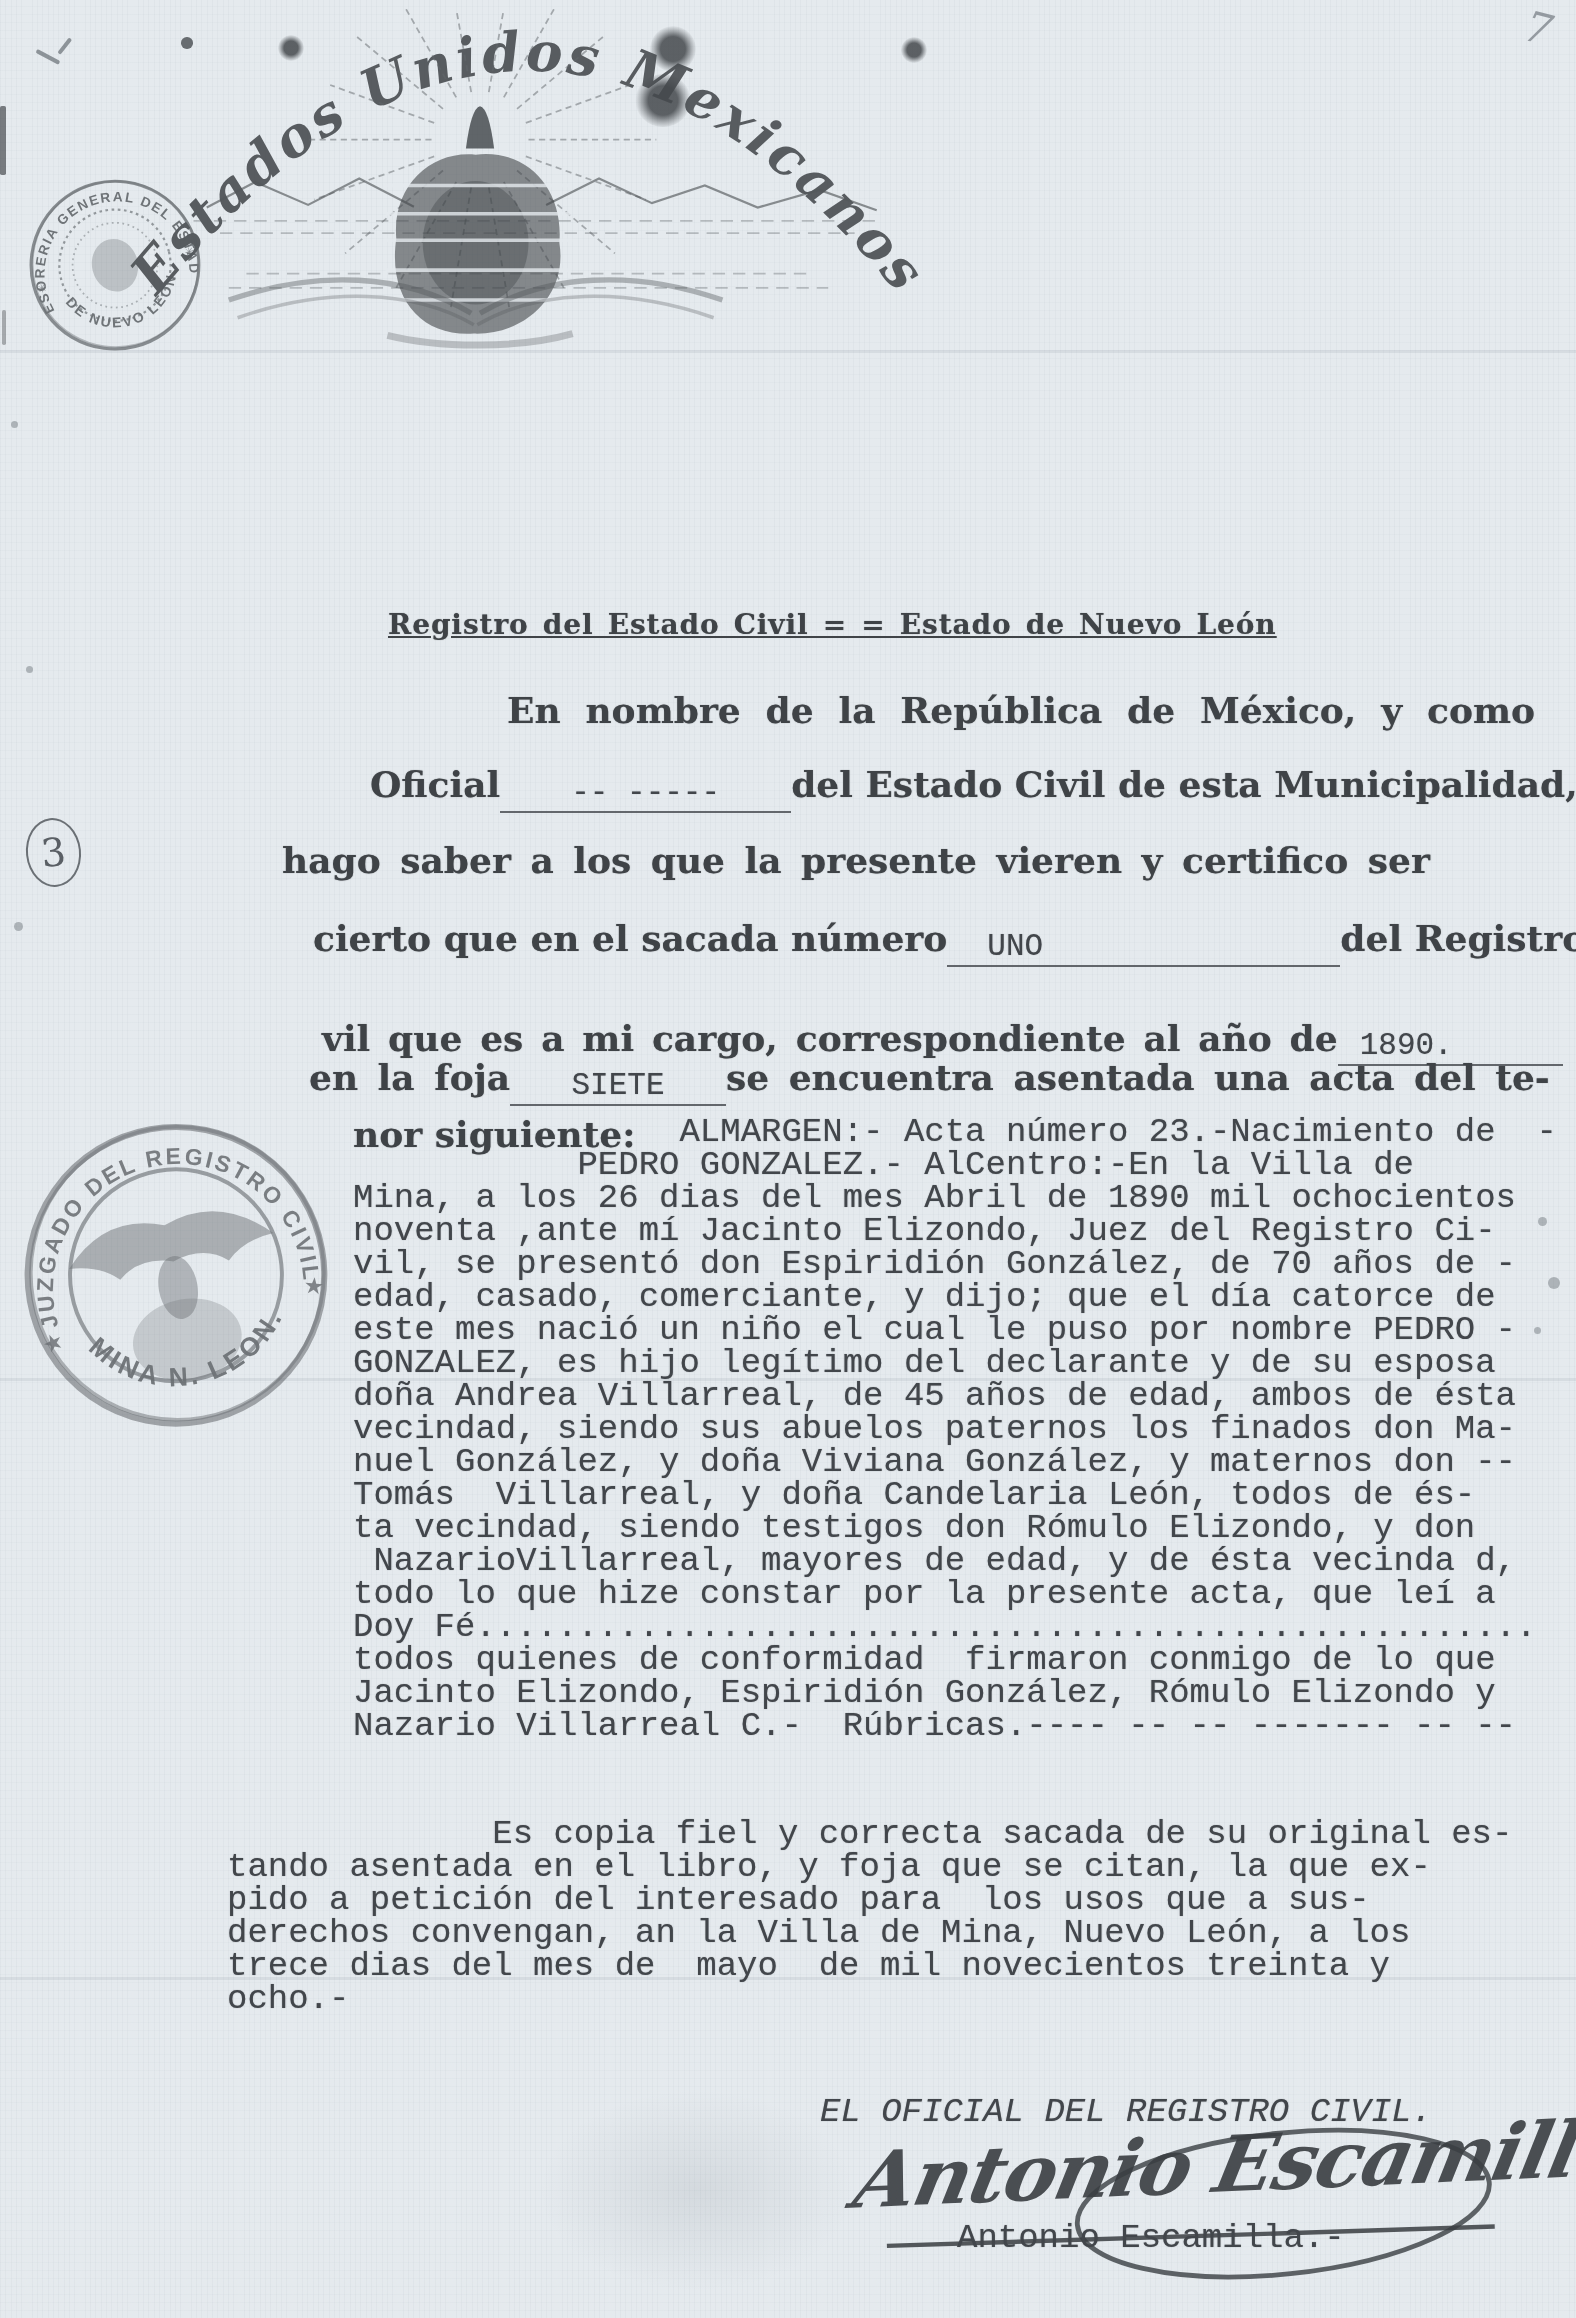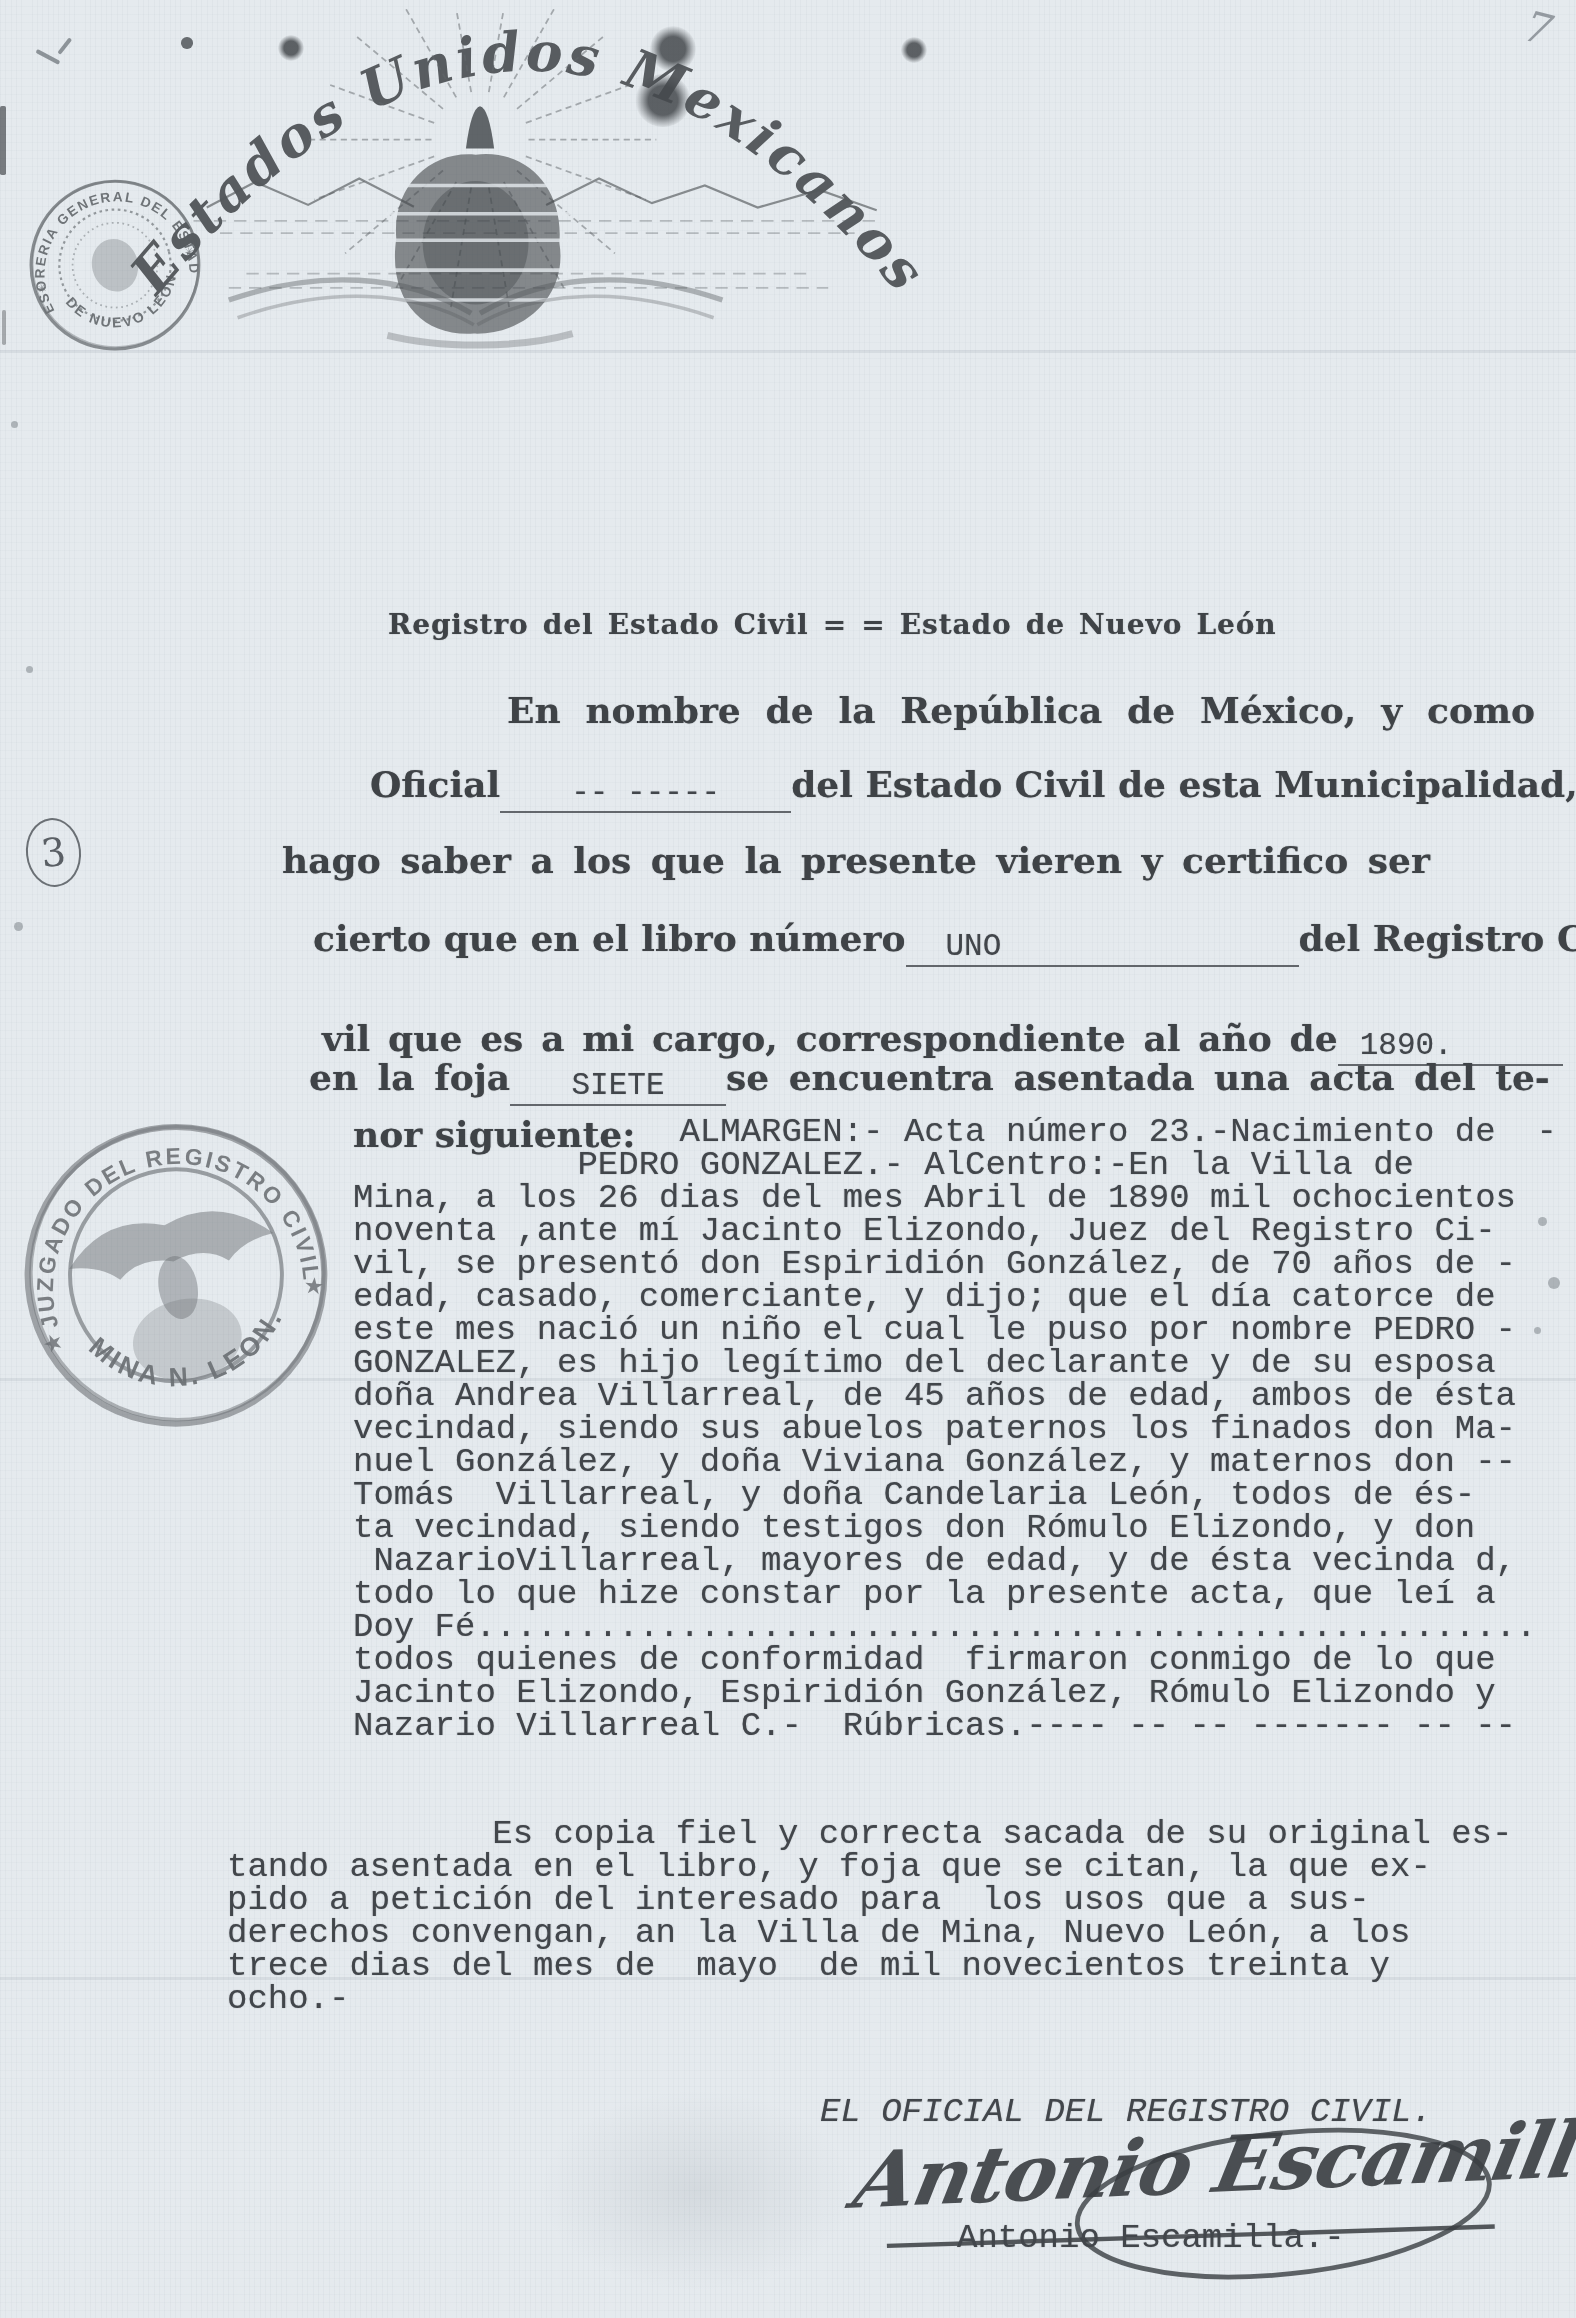--- a/index.html
+++ b/index.html
@@ -16,21 +16,21 @@
   .gline{position:absolute;font-size:36px;letter-spacing:0;white-space:nowrap;}
   .blank{display:inline-block;border-bottom:2.6px solid rgba(66,70,75,.8);
          font-family:"Liberation Mono",monospace;font-weight:400;font-size:31px;
          color:#42464b;text-shadow:0 0 0.9px rgba(66,70,75,.5);
          height:39px;line-height:42px;vertical-align:-3.5px;}
   
   .tline{white-space:pre;font-family:"Liberation Mono",monospace;font-size:34px;
          line-height:33px;color:#42464b;text-shadow:0 0 1.1px rgba(66,70,75,.5);}
   .tblock{position:absolute;}
   .heading{position:absolute;left:388px;top:608px;font-size:28px;letter-spacing:0.9px;
-           word-spacing:3.5px;white-space:nowrap;}
+           word-spacing:3.5px;white-space:nowrap;text-decoration:underline;}
   .stamp{position:absolute;opacity:.82;}
   .crease{position:absolute;left:0;width:100%;height:2.6px;background:rgba(100,112,124,.11);}
   .halftone{position:absolute;border-radius:50%;
     background:radial-gradient(circle,rgba(58,62,66,.8) 0 38%,rgba(58,62,66,.3) 58%,transparent 72%);}
   .speck{position:absolute;border-radius:50%;background:rgba(70,76,84,.35);}
   .scribble{position:absolute;background:rgba(70,76,84,.55);border-radius:1.8px;}
   .circled-num{position:absolute;left:26.4px;top:818px;width:51px;height:65px;
     border:2.6px solid rgba(66,71,76,.75);border-radius:50%;display:flex;align-items:center;
     justify-content:center;font-family:"DejaVu Serif",serif;font-size:39px;
     color:rgba(66,71,76,.85);transform:rotate(-6deg);}
@@ -149,21 +149,21 @@
   </svg>
 
   <div class="heading gothic">Registro del Estado Civil = = Estado de Nuevo León</div>
 
   <div class="gline gothic" style="left:507px;top:689px;word-spacing:12.3px;">En nombre de la República de  México, y  como</div>
   <div class="gline gothic" style="left:370px;top:763px;">
     <span>Oficial</span><span class="blank" style="width:291px;text-align:center;"><span>-- -----</span></span><span>del Estado Civil de esta Municipalidad,</span>
   </div>
   <div class="gline gothic" style="left:282px;top:839px;word-spacing:7px;">hago saber a los que la  presente vieren  y certifico ser</div>
   <div class="gline gothic" style="left:313px;top:917px;">
-    <span>cierto que en el libro número</span><span class="blank" style="width:353px;padding-left:40px;"><span>UNO</span></span><span>del Registro Ci-</span>
+    <span>cierto que en el sacada número</span><span class="blank" style="width:353px;padding-left:40px;"><span>UNO</span></span><span>del Registro Ci-</span>
   </div>
   <div class="gline gothic" style="left:322px;top:993px;word-spacing:5.3px;">
     <span>vil que es a mi cargo, correspondiente al año de</span><span class="blank" style="width:203px;padding-left:22px;margin-top:32px;"><span>1890.</span></span>
   </div>
   <div class="gline gothic" style="left:309px;top:1056px;word-spacing:7px;">
     <span>en la foja</span><span class="blank" style="width:216px;text-align:center;"><span>SIETE</span></span><span>se encuentra asentada una acta del te-</span>
   </div>
   <div class="gline gothic" style="left:353px;top:1113px;">nor siguiente:</div>
 
   <svg class="stamp" style="left:19.4px;top:1118px;transform:rotate(-10deg);" width="316" height="316" viewBox="0 0 358 358">

